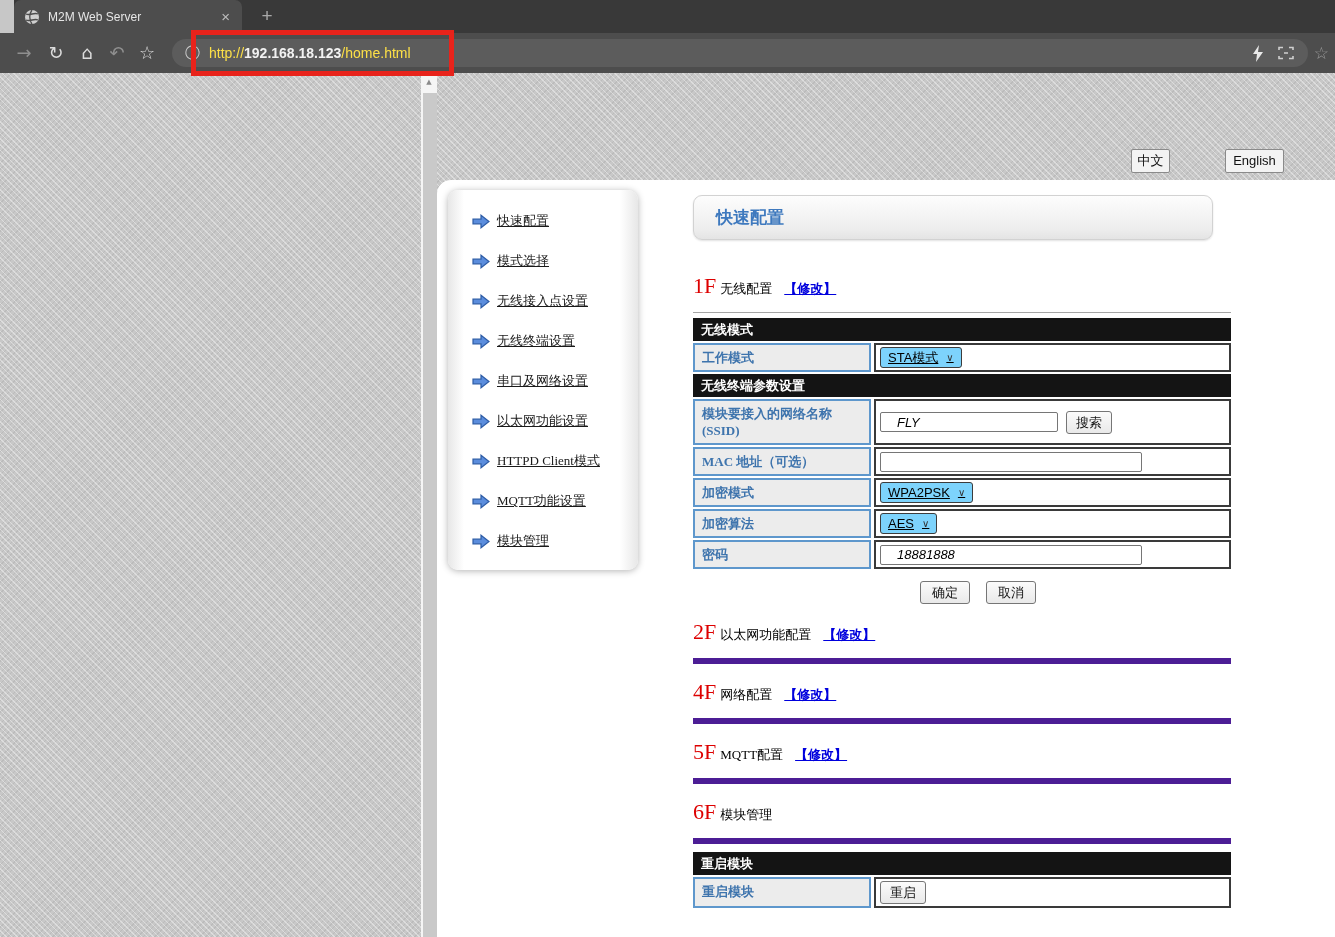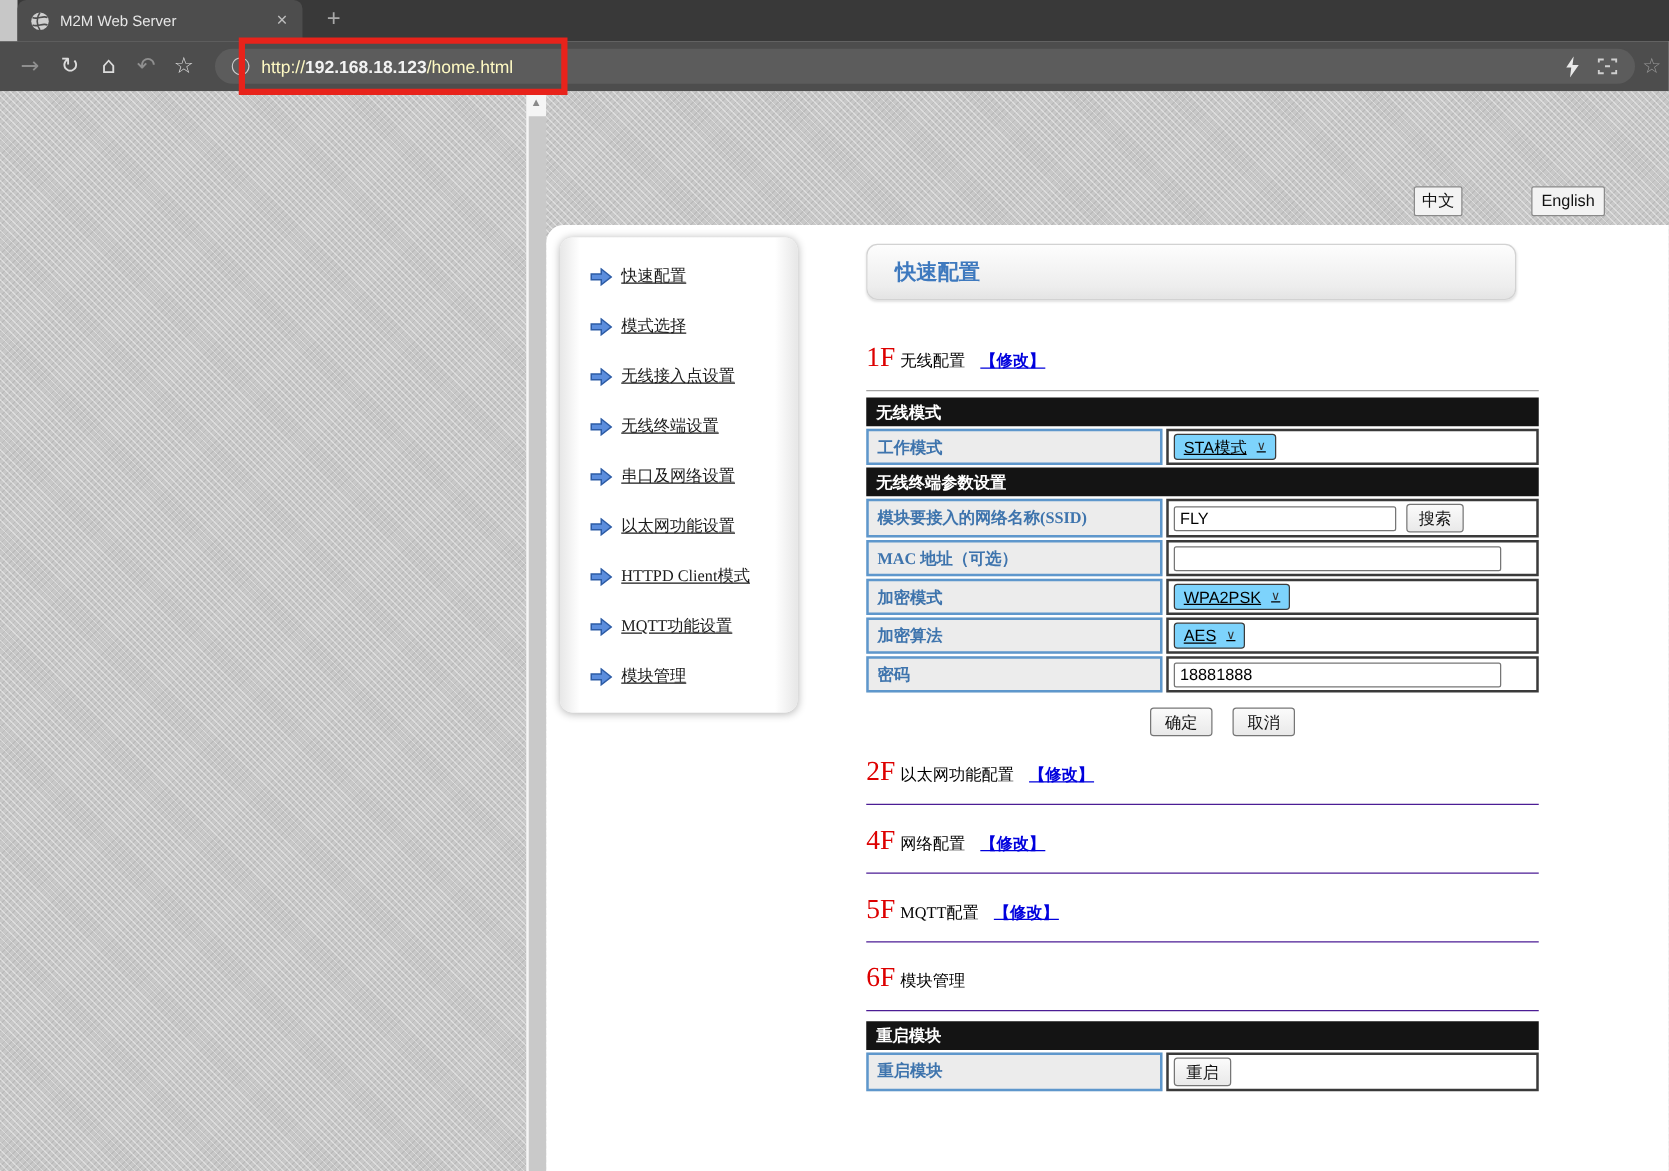--- a/index.html
+++ b/index.html
@@ -21,21 +21,21 @@
 
   .toolbar { position:absolute; left:0; top:33px; width:1335px; height:40px; background:#4d4d4d; }
   .tbicon { position:absolute; top:0; height:40px; line-height:40px; text-align:center;
             font-family:"DejaVu Sans",sans-serif; font-size:18px; color:#dcdcdc; width:28px; }
   .tbicon.dim { color:#8f8f8f; }
   .urlbar { position:absolute; left:172px; top:6px; width:1136px; height:28px; background:#5c5c5c;
             border-radius:14px; display:flex; align-items:center;
             font-family:"Liberation Sans","DejaVu Sans",sans-serif; }
   .info-ic { color:#cfcfcf; font-size:15px; margin:0 9px 0 13px; font-family:"DejaVu Sans",sans-serif; }
   .url-text { font-size:14px; white-space:nowrap; flex:1; }
-  .url-text .scheme, .url-text .path { color:#fef9c3; }
+  .url-text .scheme, .url-text .path { color:#fde047; }
   .url-text .host { color:#f2f2f2; font-weight:bold; }
   .pill-ic { margin-right:14px; display:flex; align-items:center; }
   .star-right { position:absolute; right:6px; top:0; height:40px; line-height:40px;
                 color:#9a9a9a; font-size:17px; font-family:"DejaVu Sans",sans-serif; }
   .red-box { position:absolute; left:191px; top:30px; width:263px; height:46px;
              border:5px solid #e8231b; z-index:50; pointer-events:none; }
 
   
   .hatch { background-color:#c8c8c8;
     background-image:
@@ -81,42 +81,42 @@
   .sec-num { color:#dd0000; font-size:22px; font-family:"Liberation Serif",serif; }
   .sec-label { color:#000; font-size:13px; margin-left:0; }
   .sec-link { color:#0000dd; font-size:13px; font-weight:bold; text-decoration:underline;
               margin-left:8px; cursor:pointer; }
   .hr { border:none; border-top:1px solid #a5a5a5; margin-top:9px; }
 
   .tbl { width:538px; margin-top:5px; }
   .ghead { background:#141414; color:#ffffff; font-weight:bold; font-size:13px;
            height:23px; line-height:23px; padding-left:8px; margin:2px 0; }
   .trow { display:flex; gap:3px; margin:2px 0; }
-  .cell-label { width:237px; background:#ececec; border:2px solid #5e97cc;
+  .cell-label { width:178px; background:#ececec; border:2px solid #5e97cc;
                 color:#3e74ad; font-weight:bold; font-size:13px;
                 padding:4px 0 4px 7px; line-height:17px; }
   .cell-value { flex:1; border:2px solid #3a3a3a; background:#fff;
                 padding:2px 4px; display:flex; align-items:center; gap:8px; }
 
   .txt { height:20px; border:1px solid #767676; font-family:"Liberation Sans",sans-serif;
-         font-size:13px; padding:1px 4px; border-radius:2px; }
+         font-size:13px; padding:1px 16px; border-radius:2px;font-style:italic; }
   .txt.w-ssid { width:178px; }
   .txt.w-full { width:262px; }
   .fselect { display:inline-flex; align-items:center; border:1px solid #3c3c3c; border-radius:3px;
              background:#7dd3fc; font-family:"Liberation Sans",sans-serif; font-size:13px;
              height:21px; padding:0 7px; gap:8px;text-decoration:underline; }
   .fselect .chev { font-size:10px; color:#333; font-family:"DejaVu Sans",sans-serif; }
   button.std { font-family:"Liberation Sans",sans-serif; font-size:13px; color:#111;
                background:linear-gradient(180deg,#fbfbfb,#e9e9e9); border:1px solid #767676;
                border-radius:3px; padding:2px 9px; height:23px; }
 
   .btn-row { margin-top:12px; padding-left:227px; display:flex; gap:16px; }
   .btn-row button { padding:2px 11px; }
 
-  .fsection { margin-top:14px; padding-bottom:10px; border-bottom:1px solid #4c1d95;
+  .fsection { margin-top:14px; padding-bottom:10px; border-bottom:6px solid #4c1d95;
               line-height:27px; white-space:nowrap; }
   .restart-tbl { margin-top:8px;border-radius:11px; }
 </style>
 </head>
 <body>
 
 <div class="tabbar">
   <div class="tab">
     <svg class="favicon" viewBox="0 0 16 16">
       <circle cx="8" cy="8" r="7" fill="#cfcfcf"></circle>

